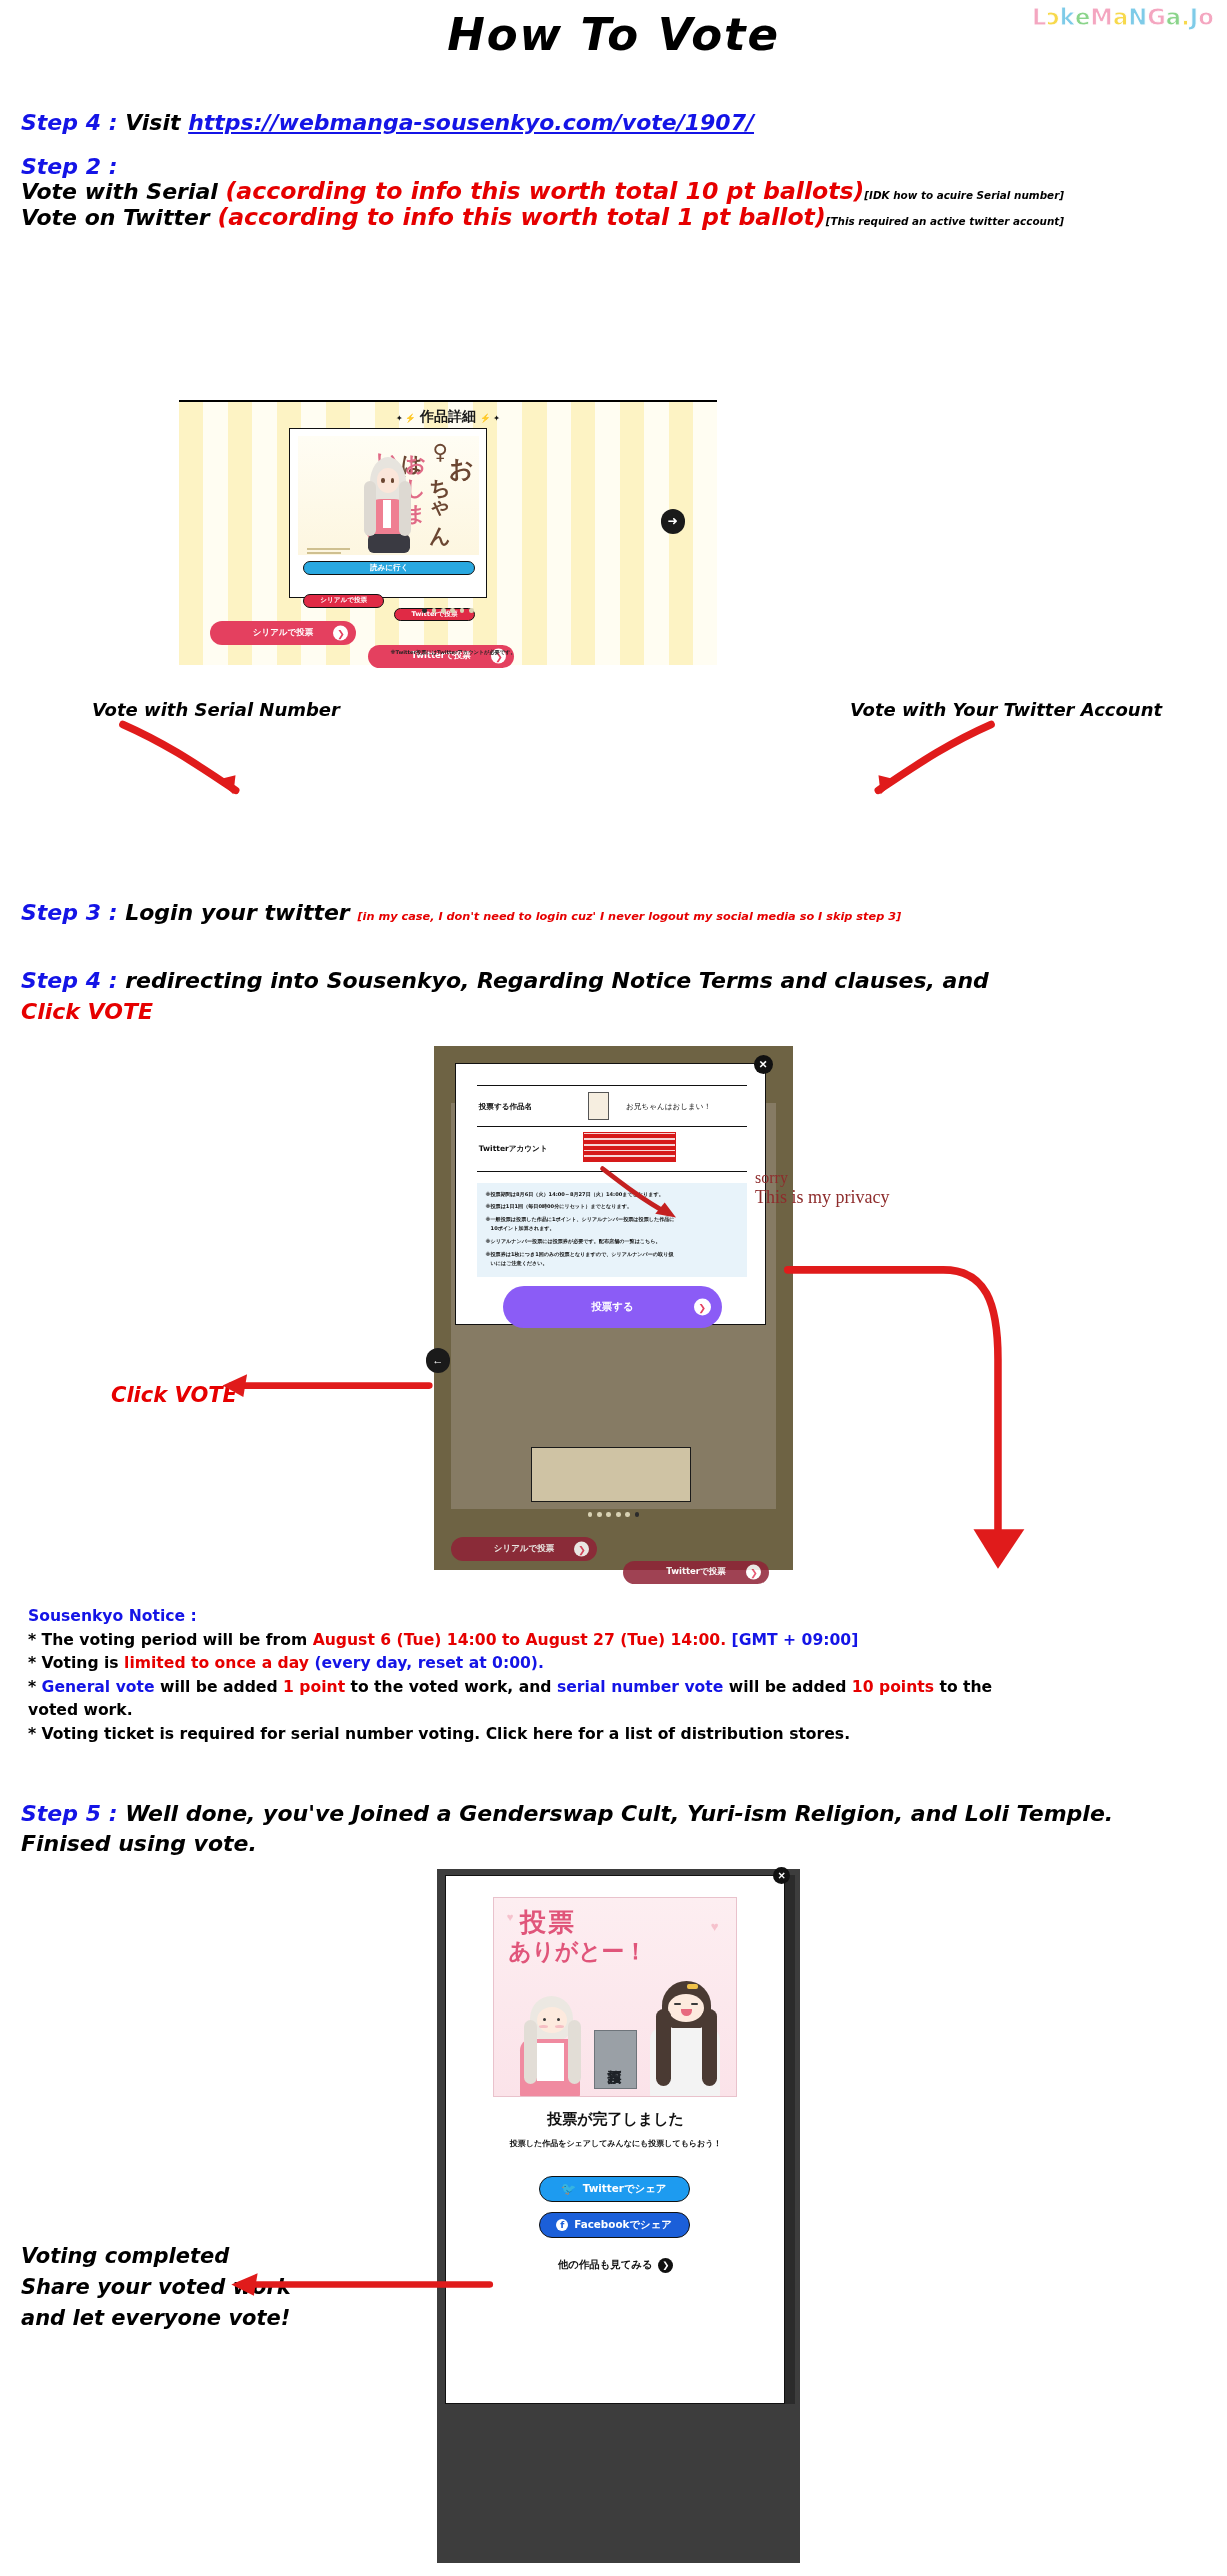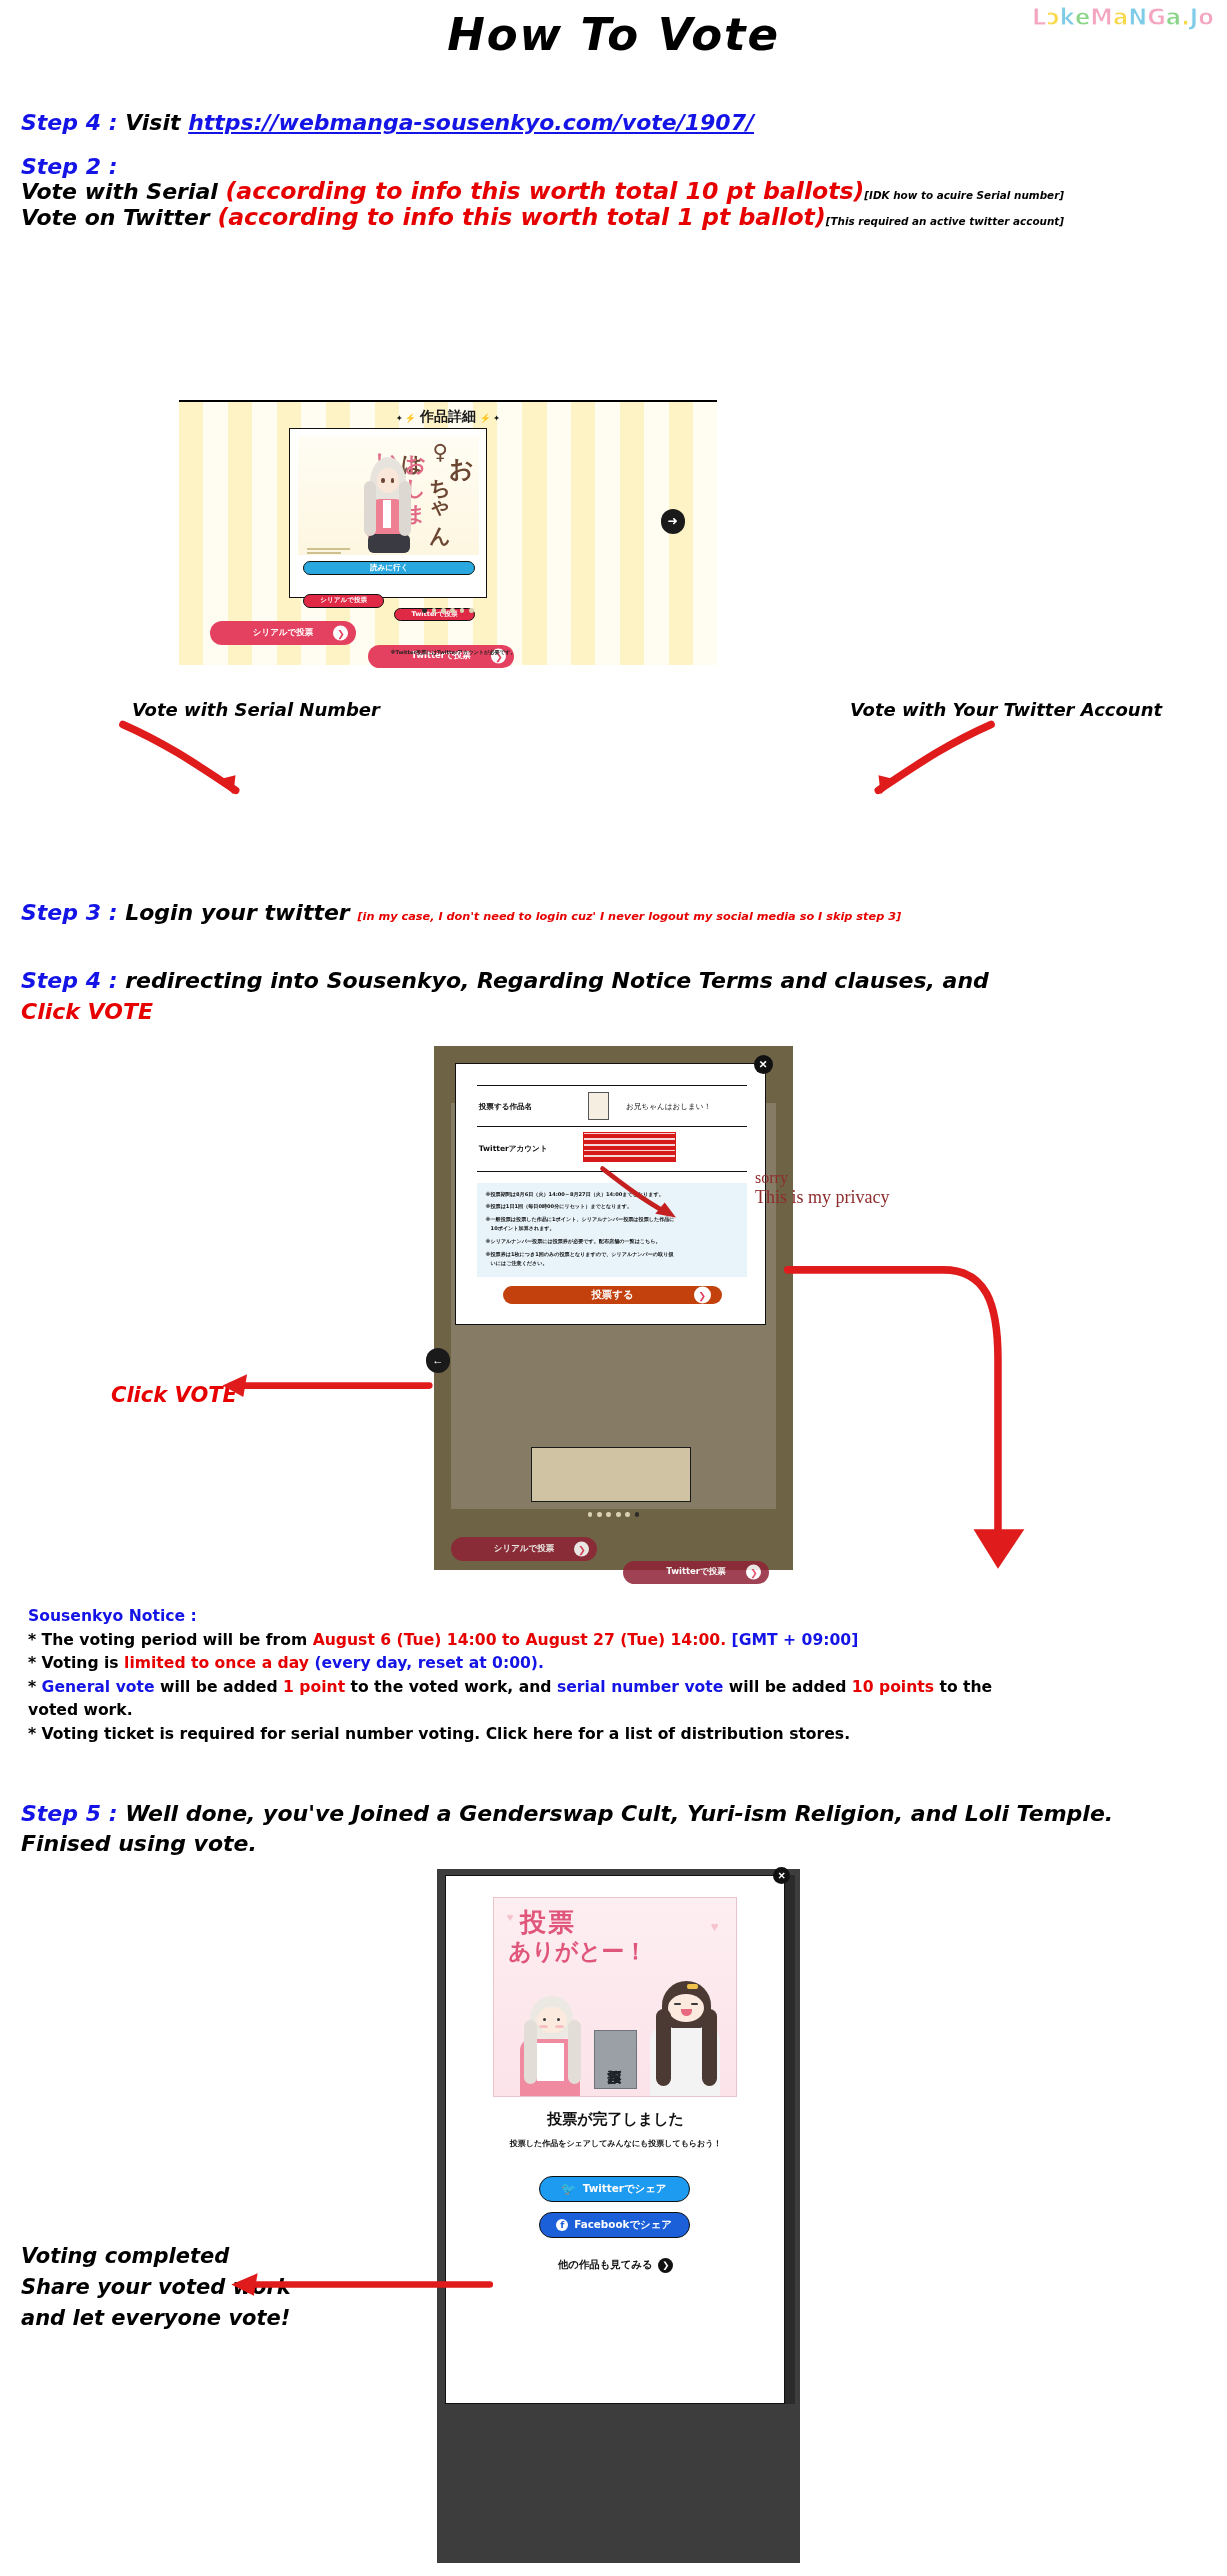--- a/index.html
+++ b/index.html
@@ -159,21 +159,21 @@
     <span class="jp">シリアルで投票</span>
     <span class="chev">❯</span>
   </div>
   <div class="abs pillbtn" style="left:189px;top:219px;width:146px;height:23.6px;background:#e4405f;font-size:8.5px;">
     <span class="jp">Twitterで投票</span>
     <span class="chev">❯</span>
   </div>
   <div class="abs jp" style="left:189px;top:247px;width:170px;text-align:center;font-size:5.2px;font-weight:bold;color:#222;">※Twitter投票にはTwitterアカウントが必要です。</div>
 </div>
 
-<div class="abs hand" style="left:92px;top:699px;font-size:18px;margin-left:40px;">Vote with Serial Number</div>
+<div class="abs hand" style="left:92px;top:699px;font-size:18px;">Vote with Serial Number</div>
 <div class="abs hand" style="left:850px;top:699px;font-size:18px;">Vote with Your Twitter Account</div>
 
 <svg class="abs arrowwrap" style="left:113px;top:717px;width:189px;height:94px;" viewBox="0 0 200 100">
   <path d="M10,8 C60,30 95,55 130,78" stroke="#e01b1b" stroke-width="8" fill="none" stroke-linecap="round"></path>
   <polygon points="130,82 110,72 126,62" fill="#e01b1b" transform="rotate(18 128 74)"></polygon>
 </svg>
 <svg class="abs arrowwrap" style="left:812px;top:717px;width:189px;height:94px;" viewBox="0 0 200 100">
   <path d="M190,8 C140,30 105,55 70,78" stroke="#e01b1b" stroke-width="8" fill="none" stroke-linecap="round"></path>
   <polygon points="70,82 90,72 74,62" fill="#e01b1b" transform="rotate(-18 72 74)"></polygon>
 </svg>
@@ -242,21 +242,21 @@
         <div>※一般投票は投票した作品に1ポイント、シリアルナンバー投票は投票した作品に</div>
         <div>　10ポイント加算されます。</div>
         <div style="height:3.8px;"></div>
         <div>※シリアルナンバー投票には投票券が必要です。配布店舗の一覧はこちら。</div>
         <div style="height:3.8px;"></div>
         <div>※投票券は1枚につき1回のみの投票となりますので、シリアルナンバーの取り扱</div>
         <div>　いにはご注意ください。</div>
       </div>
     </div>
 
-    <div class="abs pillbtn" style="left:47px;top:222px;width:219px;height:18px;background:#c2410c;font-size:10.4px;">
+    <div class="abs pillbtn" style="left:47px;top:222px;width:219px;height:42px;background:#8b5cf6;font-size:10.4px;">
       <span class="jp">投票する</span>
       <span class="chev" style="right:11.3px;width:17px;height:17px;font-size:9.4px;">❯</span>
     </div>
   </div>
 </div>
 
 <div class="abs" style="left:755px;top:1169px;font-family:'Liberation Serif',serif;font-size:16px;color:#8e2c2c;">sorry</div>
 <div class="abs" style="left:755px;top:1187px;font-family:'Liberation Serif',serif;font-size:18px;color:#8e2c2c;">This is my privacy</div>
 
 <svg class="abs arrowwrap" style="left:595px;top:1161px;width:113px;height:66px;" viewBox="0 0 120 70">

